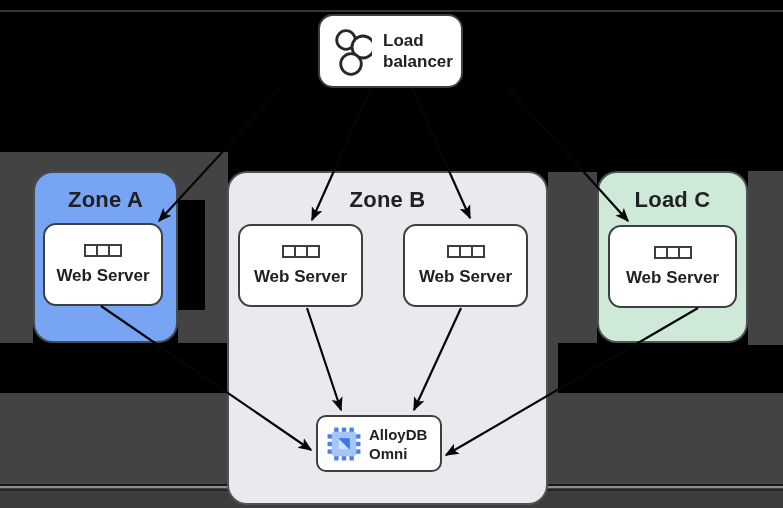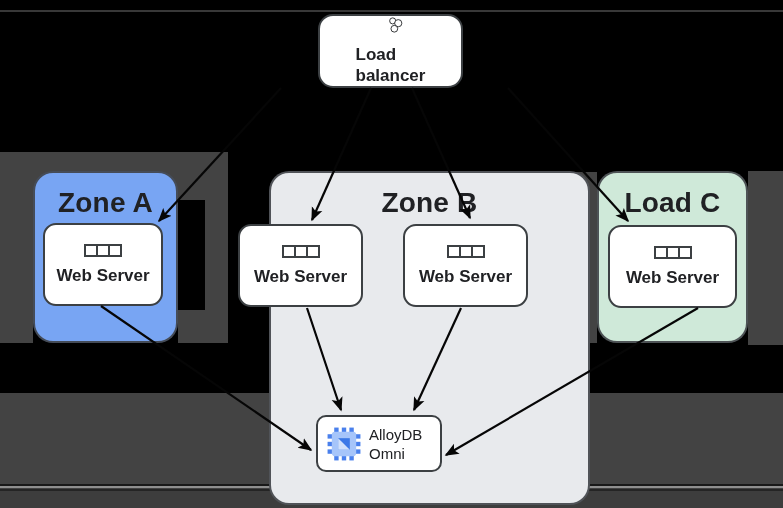--- a/index.html
+++ b/index.html
@@ -3,33 +3,33 @@
 <meta charset="utf-8">
 <style>
   html,body{margin:0;padding:0;background:#000;}
   #canvas{position:relative;width:783px;height:508px;background:#000;overflow:hidden;
           font-family:"Liberation Sans","DejaVu Sans",sans-serif;color:#202124;}
   
   .bg{position:absolute;z-index:1;}
   
   .zone{position:absolute;z-index:2;border:2px solid rgba(63,67,71,.9);border-radius:20px;box-sizing:border-box;}
   .zone-label{position:absolute;top:14px;left:0;right:0;text-align:center;
-              font-size:28px;font-weight:bold;letter-spacing:.2px;}
+              font-size:22px;font-weight:bold;letter-spacing:.2px;}
   
   .node{position:absolute;z-index:3;background:#fff;border:2px solid #3c4043;box-sizing:border-box;
         display:flex;align-items:center;justify-content:center;}
   .ws{border-radius:13px;flex-direction:column;gap:9px;}
   .ws-label{font-size:17px;font-weight:bold;text-align:center;}
   .rack{display:flex;}
   .rack span{width:14px;height:13px;border:2px solid #3c4043;background:#fff;box-sizing:border-box;}
   .rack span + span{margin-left:-2px;}
-  .lb{border-radius:15px;border-width:2.5px;flex-direction:column;gap:11px;padding-left:6px;}
+  .lb{border-radius:15px;border-width:2.5px;flex-direction:row;gap:11px;padding-left:6px;}
   .lb-label{font-size:17px;font-weight:bold;line-height:21px;width:76px;}
   .db{border-radius:10px;flex-direction:row;gap:8px;padding-left:4px;}
-  .db-label{font-size:15px;font-weight:normal;line-height:19px;width:66px;}
+  .db-label{font-size:15px;font-weight:bold;line-height:19px;width:66px;}
   #edges{position:absolute;left:0;top:0;z-index:4;pointer-events:none;}
 </style>
 </head>
 <body>
 
 <div id="canvas">
 
   <div class="bg" style="left:0;top:10px;width:783px;height:2px;background:#383838;"></div>
   <div class="bg" style="left:0;top:152px;width:228px;height:48px;background:#434343;"></div>
   <div class="bg" style="left:0;top:152px;width:33px;height:191px;background:#434343;"></div>
@@ -41,21 +41,21 @@
   <div class="bg" style="left:0;top:393px;width:783px;height:115px;background:#434343;"></div>
   <div class="bg" style="left:0;top:484px;width:783px;height:2px;background:#191919;"></div>
   <div class="bg" style="left:0;top:486px;width:783px;height:2px;background:#8f8f8f;"></div>
   <div class="bg" style="left:0;top:489px;width:783px;height:2px;background:#242424;"></div>
   <div class="bg" style="left:0;top:491px;width:783px;height:17px;background:#3d3d3d;"></div>
 
   <div class="zone" style="left: 33px; top: 171px; width: 145px; height: 172px; background: rgb(120, 165, 243);">
     <div class="zone-label">Zone A</div>
   </div>
 
-  <div class="zone" style="left: 227px; top: 171px; width: 321px; height: 334px; background: rgb(232, 234, 237); margin-left: 42px;">
+  <div class="zone" style="left: 227px; top: 171px; width: 321px; height: 334px; background: rgb(232, 234, 237);">
     <div class="zone-label">Zone B</div>
   </div>
 
   <div class="zone" style="left: 597px; top: 171px; width: 151px; height: 172px; background: rgb(207, 233, 217);">
     <div class="zone-label">Load C</div>
   </div>
 
   <div class="node lb" style="left:318px;top:14px;width:145px;height:74px;">
     <svg width="44" height="52" viewBox="0 0 44 52">
       <circle cx="18" cy="15" r="9.3" fill="#fff" stroke="#26282b" stroke-width="2.8"></circle>

